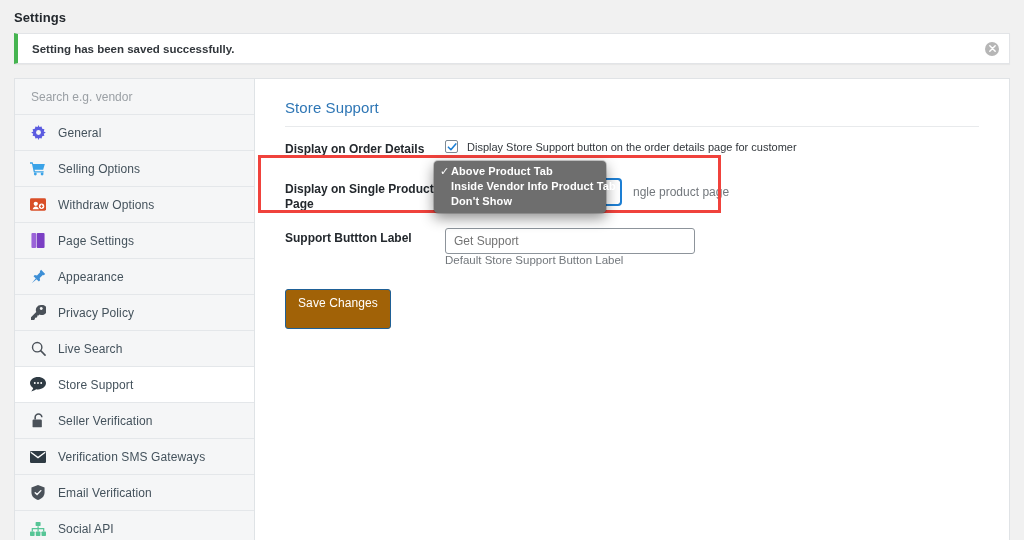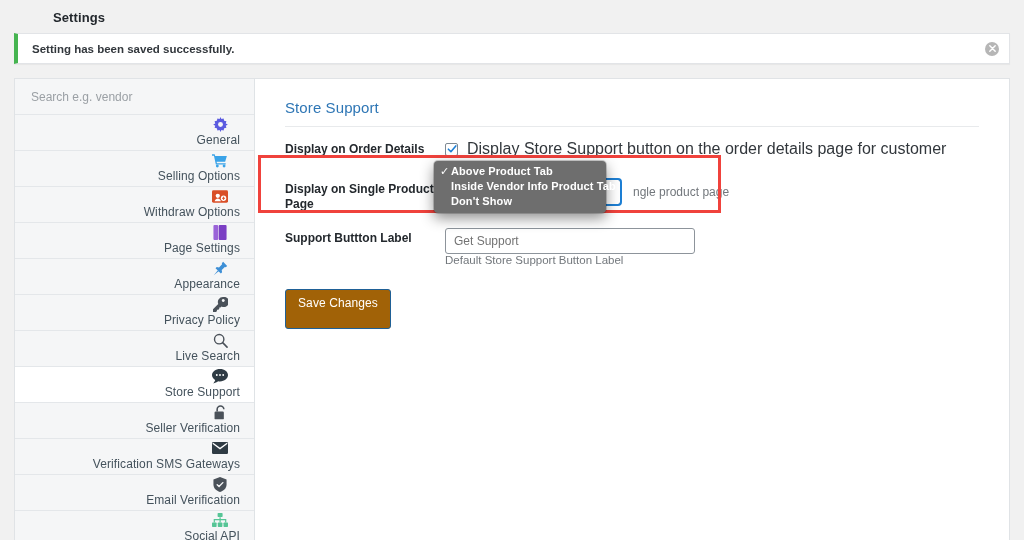--- a/index.html
+++ b/index.html
@@ -8,23 +8,22 @@
     width: 1024px; height: 540px;
     overflow: hidden;
     background: #f1f1f1;
     font-family: "Liberation Sans", sans-serif;
     -webkit-font-smoothing: antialiased;
   }
 
   
   .page-header {
     height: 25px;
-    padding: 8px 0 0 7px;
+    padding: 8px 0 0 14px;
     background: #f1f1f1;
-    margin-left: 46px;
   }
   .page-header .title {
     font-size: 13px;
     font-weight: bold;
     color: #23282d;
     letter-spacing: .1px;
   }
 
   
   .notice {
@@ -92,26 +91,25 @@
     font-family: "Liberation Sans", sans-serif;
     font-size: 12px;
     color: #32373c;
     width: 100%;
   }
   .search-row input::placeholder { color: #9ba0a5; }
 
   .nav-item {
     height: 36px;
     display: flex;
-    align-items: flex-end;
+    align-items: center;
     padding: 0 14px;
     border-bottom: 1px solid #e4e7ea;
     background: #f5f6f7;
     cursor: pointer;
-    flex-direction: column;
   }
   .nav-item.active {
     background: #ffffff;
     border-left: 0px solid transparent;
   }
   .nav-item .ico {
     width: 18px; height: 18px;
     flex: 0 0 18px;
     margin-right: 11px;
     display: flex;
@@ -178,21 +176,21 @@
     border-radius: 2px;
     background: #fff;
     display: flex;
     align-items: center;
     justify-content: center;
     margin-right: 9px;
     cursor: pointer;
   }
   .cb-box svg { display:block; }
   .cb-text {
-    font-size: 16px;
+    font-size: 11px;
     color: #32373c;
     text-align: right;
   }
 
   .inline-select-wrap {
     display: flex;
     align-items: center;
   }
   .sel {
     width: 176px;

